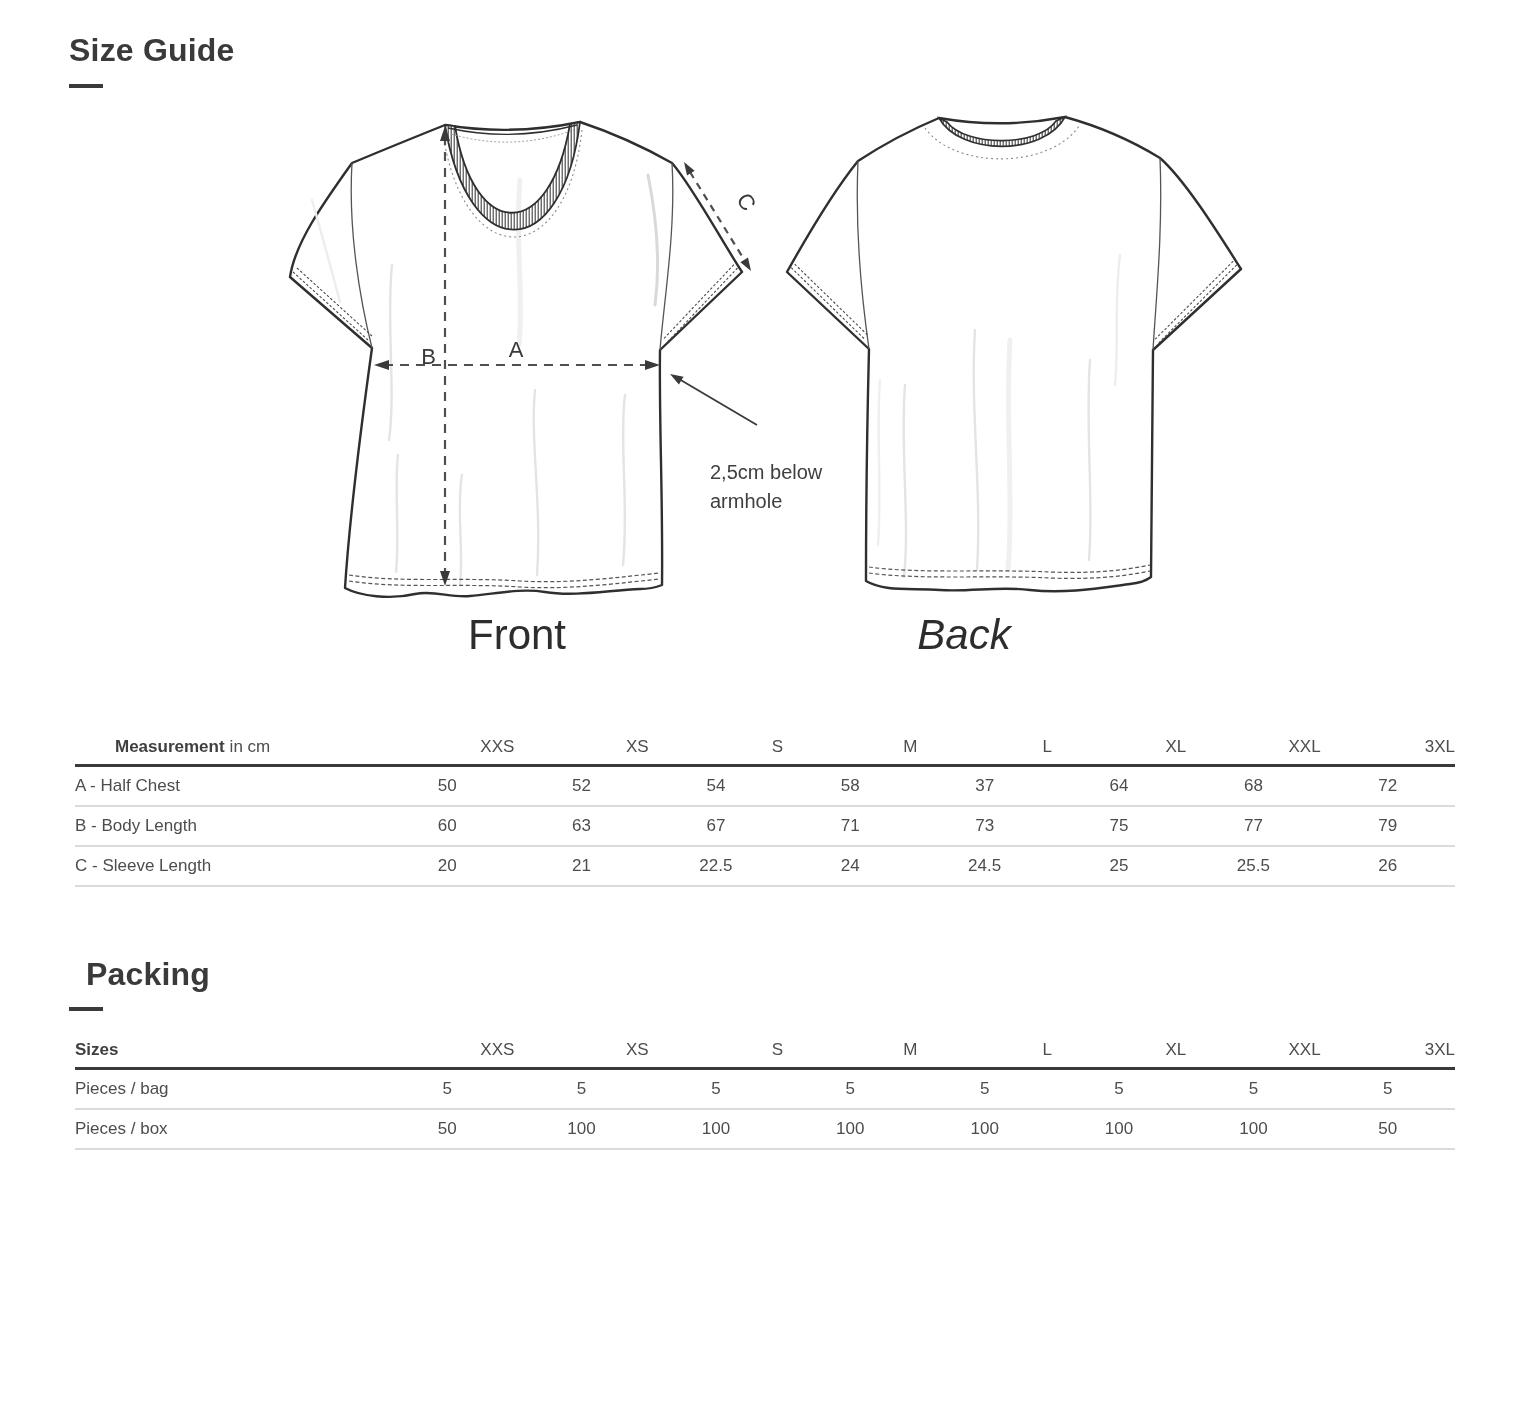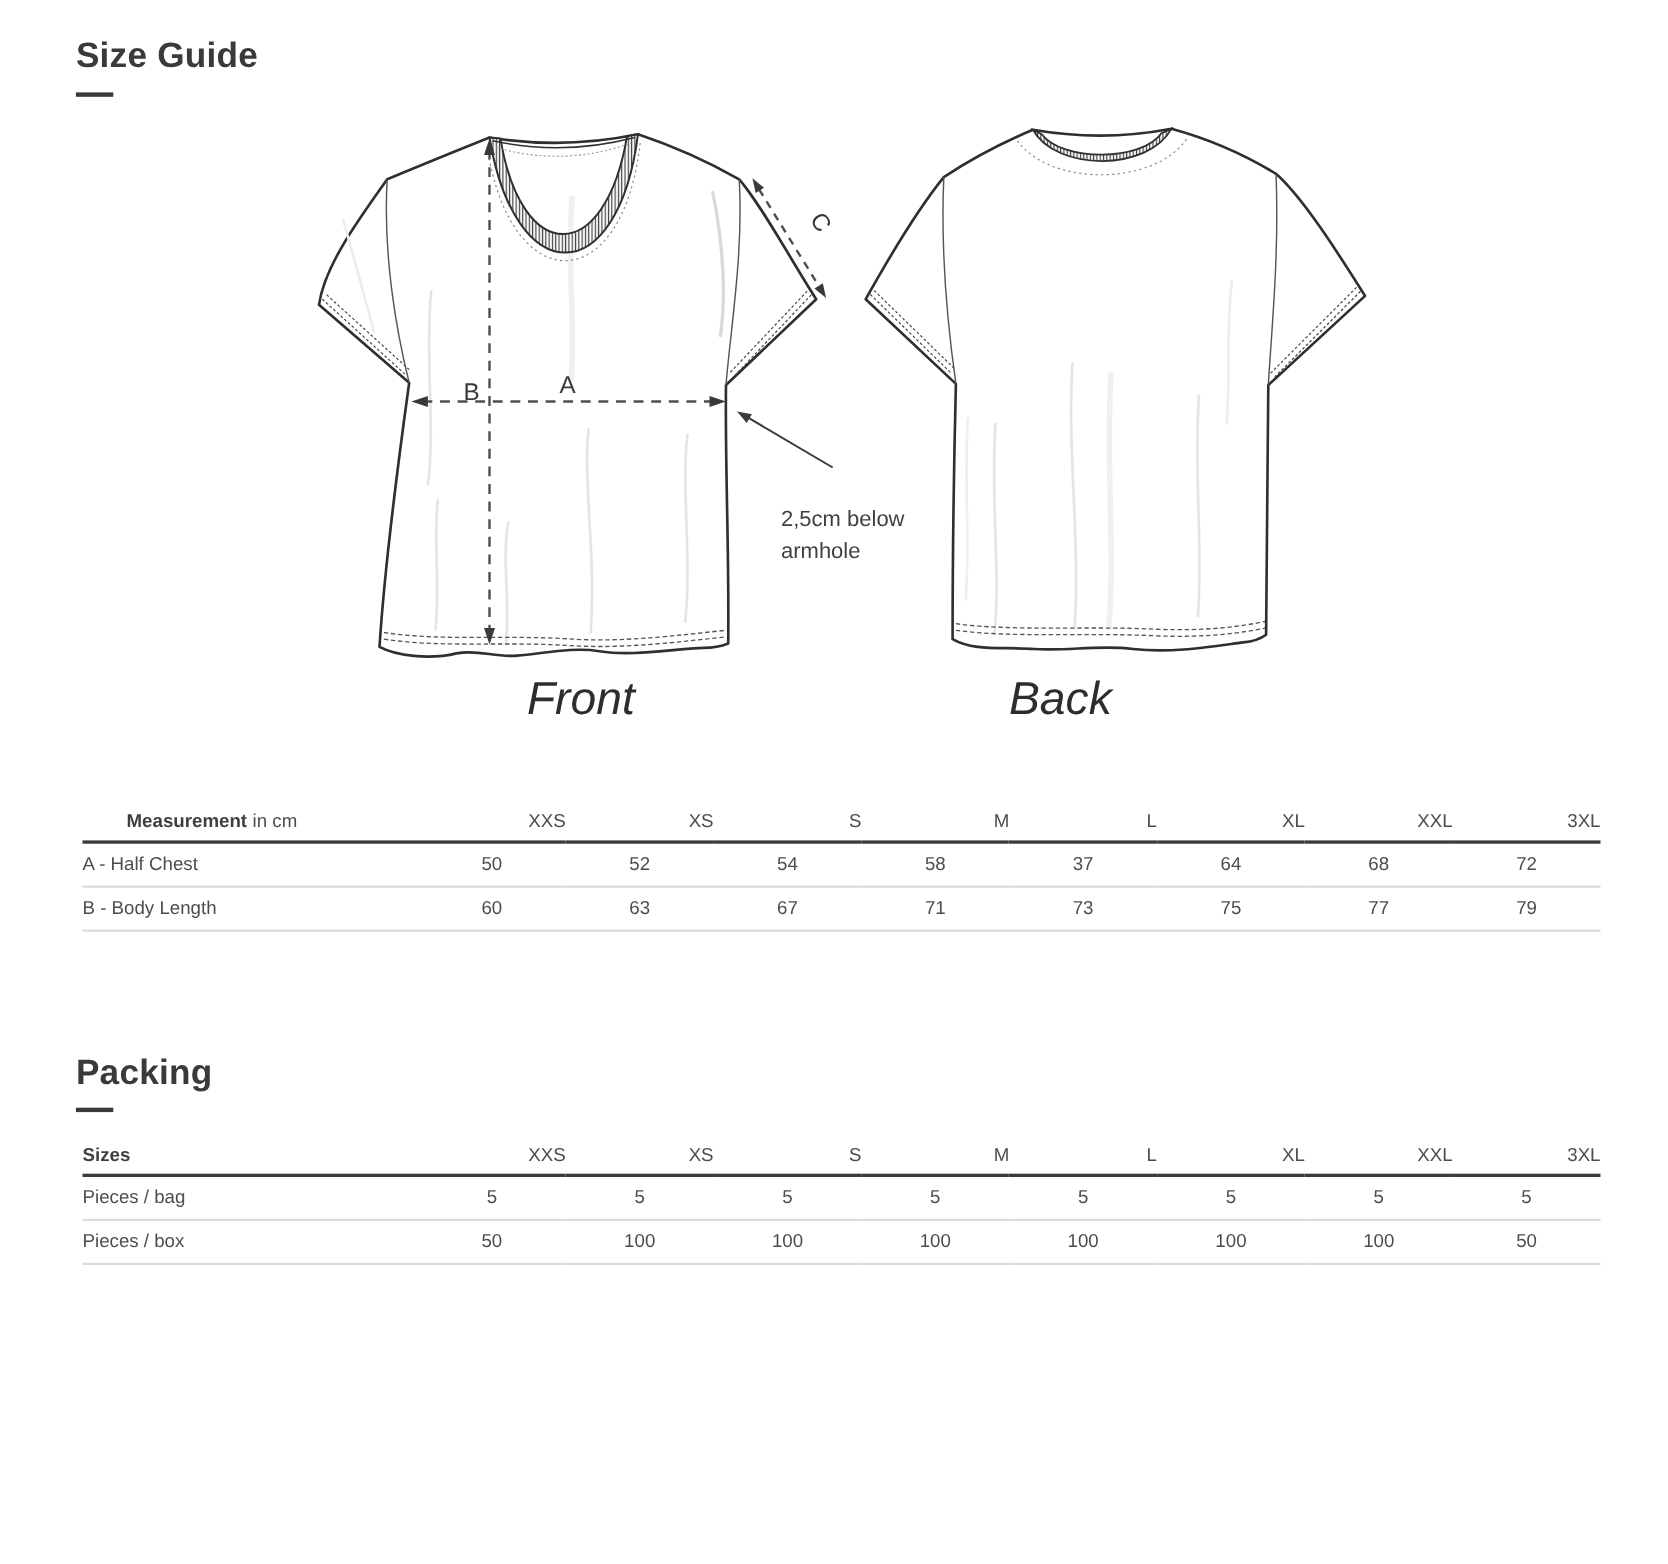--- a/index.html
+++ b/index.html
@@ -173,21 +173,21 @@
       <polygon points="670,374 683.5,376.7 678.9,384.5" fill="#3a3a3a"></polygon>
     </g>
   </g>
 </svg>
 
 <div class="abs annotation-text" style="left:710px; top:430px;margin-top:28px;">
   <div>2,5cm below</div>
   <div>armhole</div>
 </div>
 
-<div class="abs view-label" style="left:408px; top:613px;font-style:italic;">Front</div>
+<div class="abs view-label" style="left:397px; top:613px;">Front</div>
 <div class="abs view-label" style="left:844px; top:613px;font-style:italic;">Back</div>
 
 <div class="abs tbl-wrap" style="top:727px;">
   <table>
     <colgroup>
       <col class="c-label">
         <col class="c-size">
         <col class="c-size">
         <col class="c-size">
         <col class="c-size">
@@ -225,25 +225,36 @@
         <td class="label-col">B - Body Length</td>
         <td>60</td>
         <td>63</td>
         <td>67</td>
         <td>71</td>
         <td>73</td>
         <td>75</td>
         <td>77</td>
         <td>79</td>
       </tr>
+      <tr>
+        <td class="label-col">C - Sleeve Length</td>
+        <td>20</td>
+        <td>21</td>
+        <td>22.5</td>
+        <td>24</td>
+        <td>24.5</td>
+        <td>25</td>
+        <td>25.5</td>
+        <td>26</td>
+      </tr>
     </tbody>
   </table>
 </div>
 
-<h2 class="abs section-title" style="left:69px; top:961px;">Packing</h2>
+<h2 class="abs section-title" style="left:86px; top:961px;">Packing</h2>
 <div class="abs title-dash" style="left:69px; top:1007px;"></div>
 
 <div class="abs tbl-wrap" style="top:1030px;">
   <table>
     <colgroup>
       <col class="c-label">
         <col class="c-size">
         <col class="c-size">
         <col class="c-size">
         <col class="c-size">

